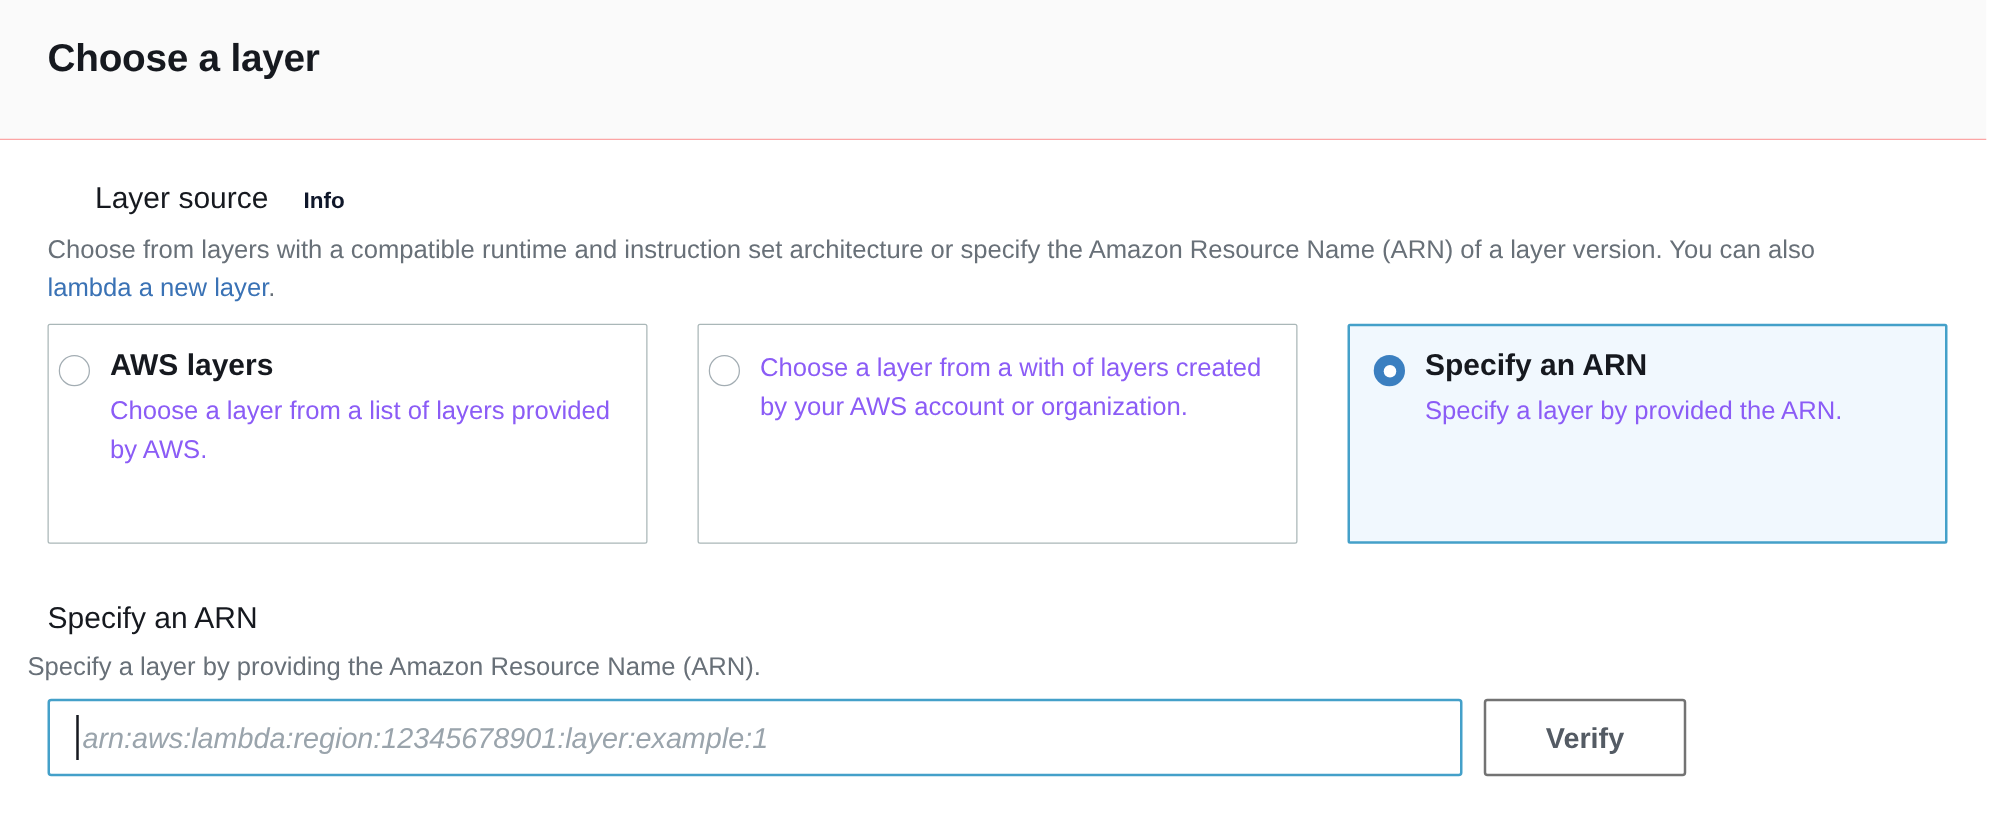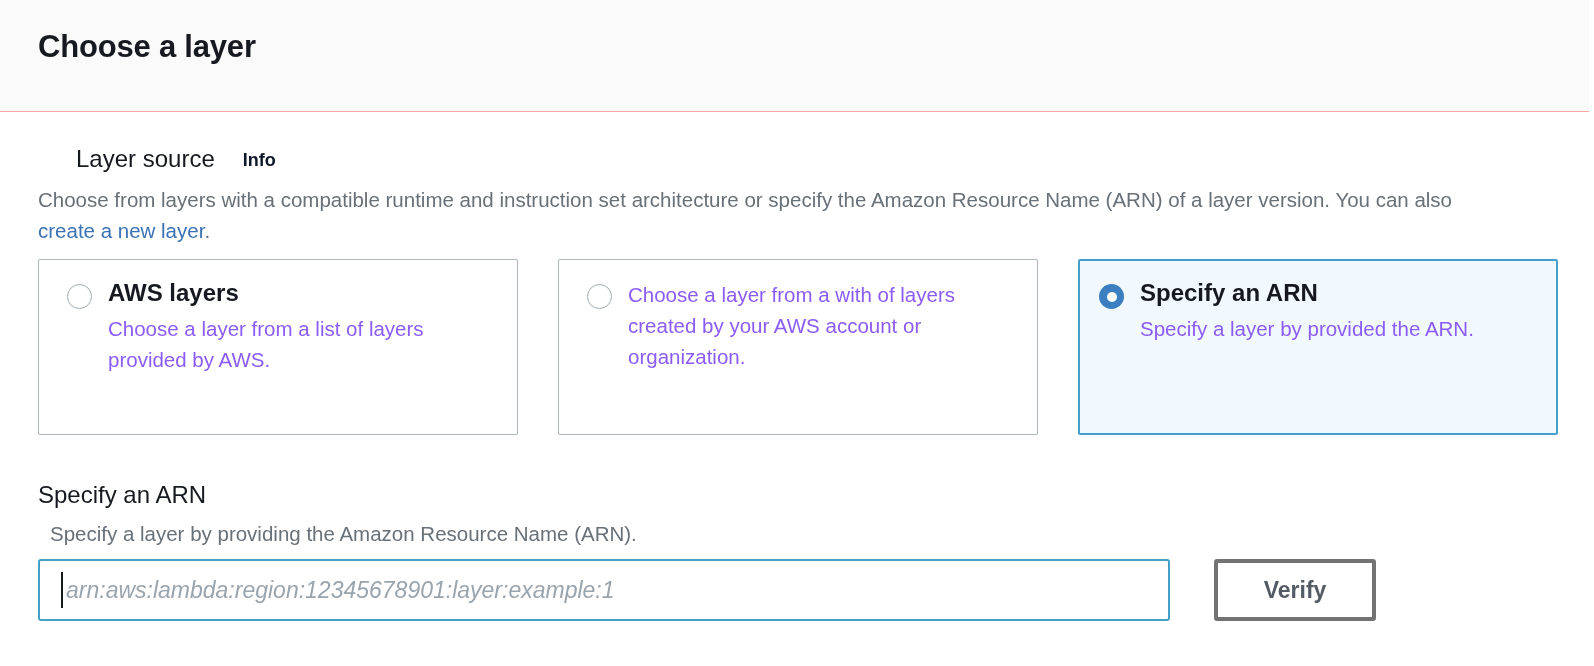--- a/index.html
+++ b/index.html
@@ -108,21 +108,21 @@
     background: #ffffff;
     cursor: pointer;
   }
   .card.selected {
     border: 2px solid #44a0c9;
     background: #f1f8fe;
   }
 
   .card-inner {
     position: absolute;
-    left: 28px;
+    left: 8px;
     top: 19px;
     right: 16px;
     display: flex;
     gap: 16px;
   }
   .card.selected .card-inner { left: 19px; top: 18px; }
 
   .radio {
     flex: 0 0 auto;
     width: 25px;
@@ -169,35 +169,35 @@
   .field-label {
     position: absolute;
     left: 38px;
     top: 369px;
     font-size: 24px;
     color: #16191f;
     white-space: nowrap;
   }
   .field-desc {
     position: absolute;
-    left: 50px;
+    left: 22px;
     top: 408px;
     font-size: 20.5px;
     line-height: 28px;
     color: #687078;
     white-space: nowrap;
   }
 
   .field-row {
     position: absolute;
     left: 38px;
     top: 447px;
     display: flex;
     align-items: flex-start;
-    gap: 44px;
+    gap: 17px;
   }
 
   .arn-input-wrap {
     position: relative;
     width: 1132px;
     height: 62px;
   }
   .arn-input {
     width: 100%;
     height: 62px;
@@ -220,21 +220,21 @@
     left: 23px;
     top: 13px;
     width: 2px;
     height: 36px;
     background: #16191f;
   }
 
   .verify-button {
     width: 162px;
     height: 62px;
-    border: 4px solid #737373;
+    border: 2px solid #737373;
     border-radius: 3px;
     background: #ffffff;
     color: #545b64;
     font-family: "Liberation Sans", sans-serif;
     font-size: 23px;
     font-weight: bold;
     cursor: pointer;
     line-height: 1;
   }
 </style>
@@ -248,21 +248,21 @@
   </div>
 
   <div class="panel-body">
 
     <div class="section-label-row">
       <span class="section-label">Layer source</span>
       <a class="info-link">Info</a>
     </div>
 
     <div class="section-desc">
-      <span>Choose from layers with a compatible runtime and instruction set architecture or specify the Amazon Resource Name (ARN) of a layer version. You can also </span><a class="inline-link">create a new layer</a><span>.</span>
+      <span>Choose from layers with a compatible runtime and instruction set architecture or specify the Amazon Resource Name (ARN) of a layer version. You can also </span><a class="inline-link">lambda a new layer</a><span>.</span>
     </div>
 
     <div class="cards">
 
       <div class="card">
         <div class="card-inner">
           <span class="radio"></span>
           <div class="card-text">
             <div class="card-title">AWS layers</div>
             <div class="card-desc">Choose a layer from a list of layers provided by AWS.</div>

